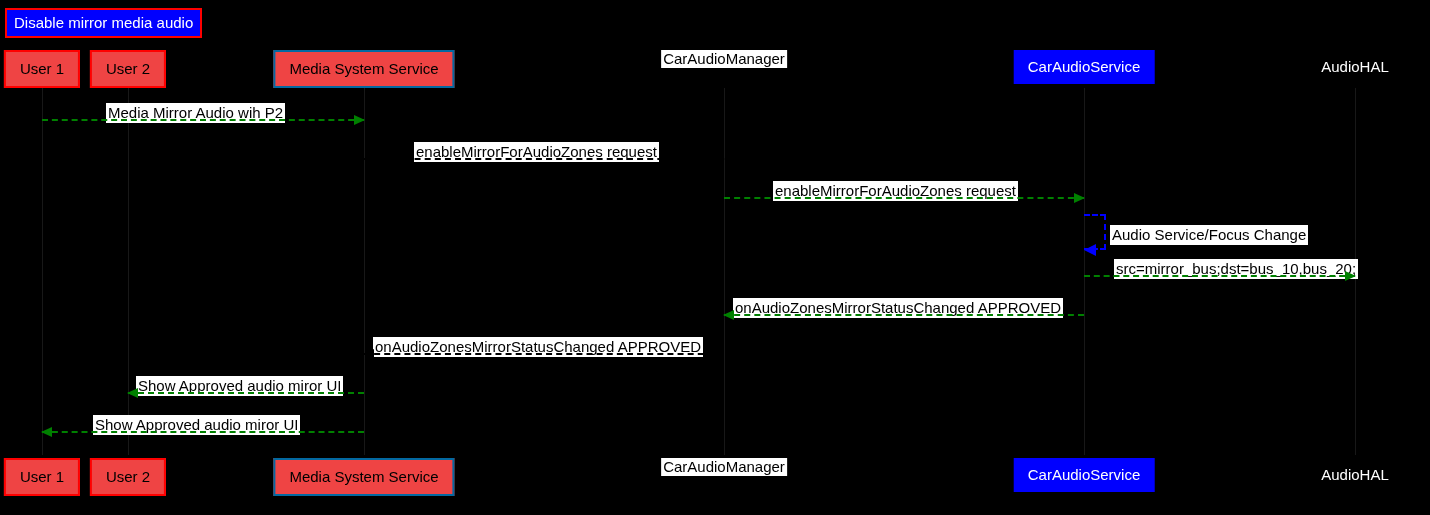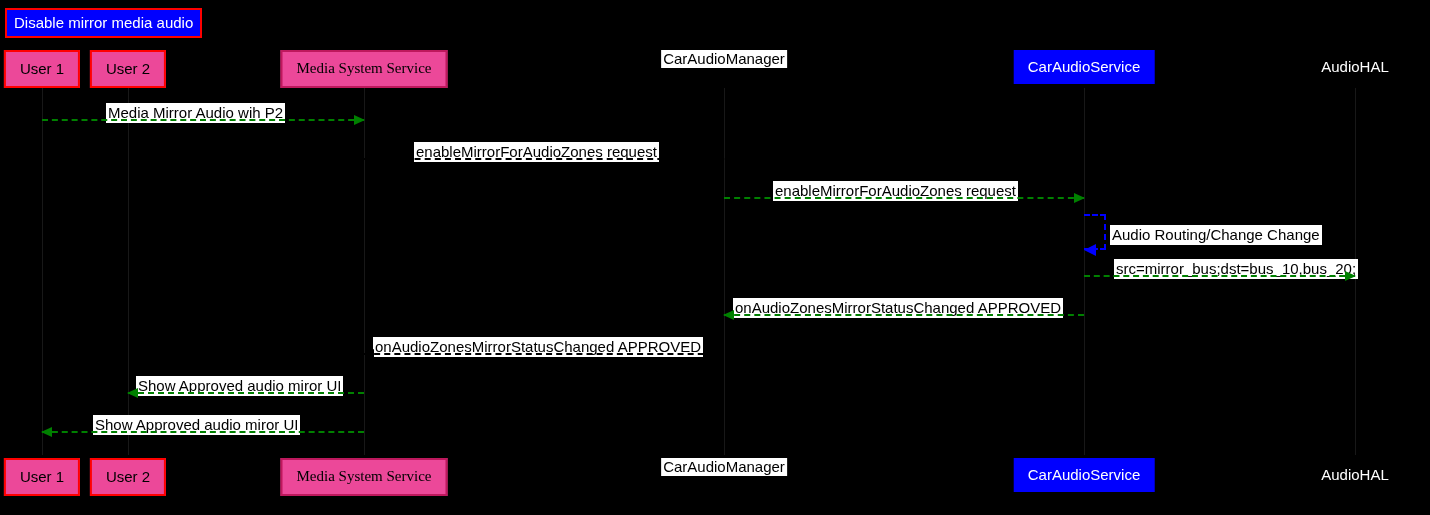--- a/index.html
+++ b/index.html
@@ -42,26 +42,26 @@
   .participant {
     position: absolute;
     transform: translateX(-50%);
     white-space: nowrap;
     font-size: 15px;
     line-height: 15px;
     text-align: center;
     box-sizing: border-box;
   }
   .p-boxed {
-    background: #ec4899;
+    background: #ef4444;
     color: #000000;
     padding: 9px 14px 10px 14px;
   }
   .p-red    { border: 2px solid #FF0000; }
-  .p-green  { border: 2px solid #be185d; font-family: Liberation Serif, serif; }
+  .p-green  { border: 2px solid #0369a1; }
   .p-plain  {
     background: #FFFFFF;
     color: #000000;
     padding: 1px 2px 2px 2px;
   }
   .p-blue {
     background: #0000FF;
     color: #FFFFFF;
     padding: 9px 14px 10px 14px;
   }
@@ -164,21 +164,21 @@
       <div class="msg-label" style="left: 414px; top: 142px;">enableMirrorForAudioZones request</div>
       <div class="arrow-wrap" style="left: 364px; width: 360px; top: 153px;">
         <div class="arrow-line hidden-line" style="border-top-color: rgb(0, 0, 0);"></div>
         <div class="arrow-head head-right head-hidden" style="border-left-color: rgb(0, 0, 0);"></div>
       </div>
       <div class="msg-label" style="left: 773px; top: 181px;">enableMirrorForAudioZones request</div>
       <div class="arrow-wrap" style="left: 724px; width: 360px; top: 192px;">
         <div class="arrow-line" style="border-top-color: rgb(0, 128, 0);"></div>
         <div class="arrow-head head-right" style="border-left-color: rgb(0, 128, 0);"></div>
       </div>
-      <div class="msg-label" style="left: 1110px; top: 225px;">Audio Routing/Change Change</div>
+      <div class="msg-label" style="left: 1110px; top: 225px;">Audio Service/Focus Change</div>
       <div class="self-loop" style="left: 1084px; top: 214px; width: 22px; height: 36px; border-color: rgb(0, 0, 255);"></div>
       <div class="self-head" style="left: 1084px; top: 244px; border-right-color: rgb(0, 0, 255);"></div>
       <div class="msg-label" style="left: 1114px; top: 259px;">src=mirror_bus;dst=bus_10,bus_20;</div>
       <div class="arrow-wrap" style="left: 1084px; width: 271px; top: 270px;">
         <div class="arrow-line" style="border-top-color: rgb(0, 128, 0);"></div>
         <div class="arrow-head head-right" style="border-left-color: rgb(0, 128, 0);"></div>
       </div>
       <div class="msg-label" style="left: 733px; top: 298px;">onAudioZonesMirrorStatusChanged APPROVED</div>
       <div class="arrow-wrap" style="left: 724px; width: 360px; top: 309px;">
         <div class="arrow-line" style="border-top-color: rgb(0, 128, 0);"></div>

